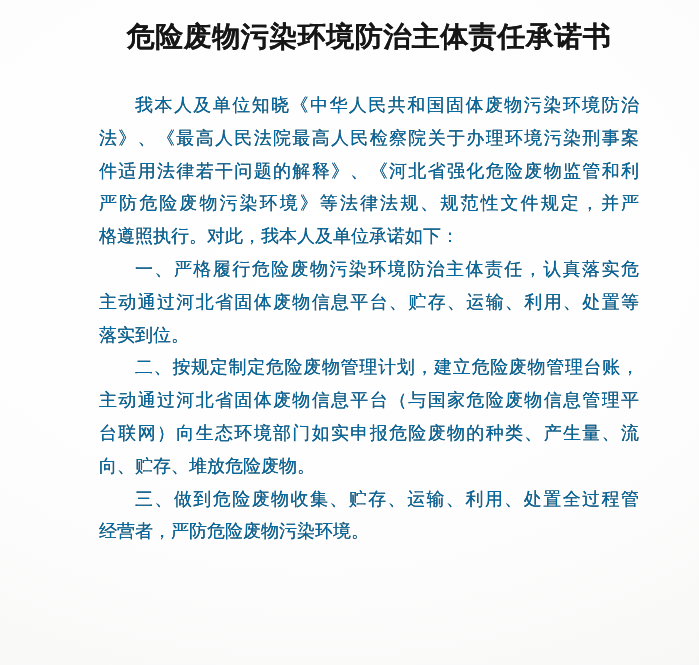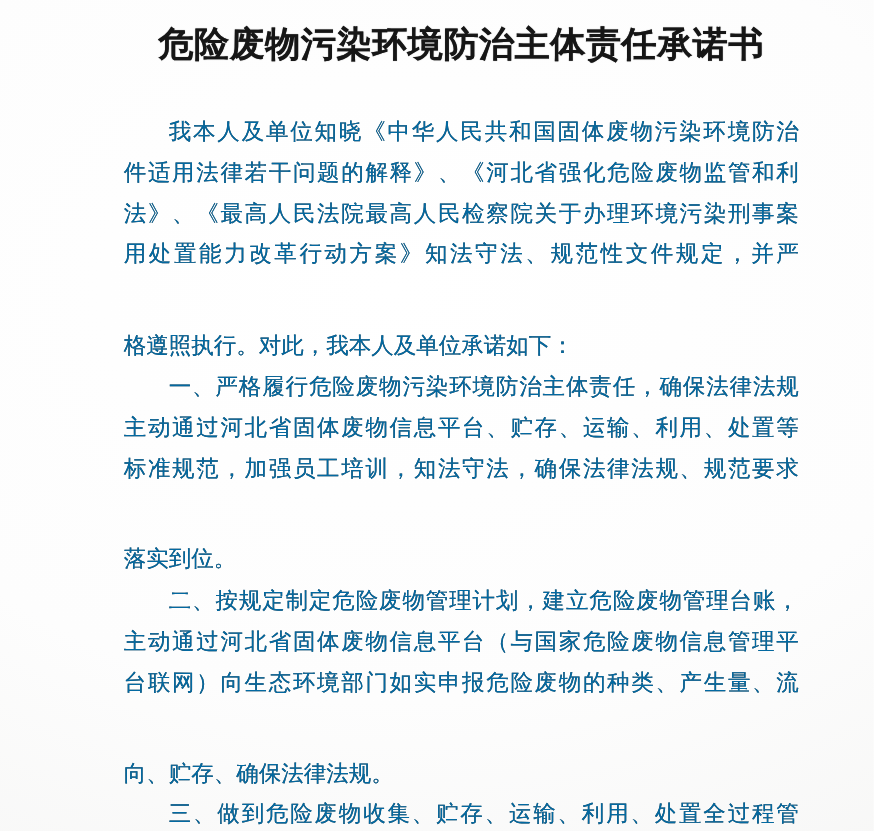--- a/index.html
+++ b/index.html
@@ -45,55 +45,53 @@
   }
   .para { margin: 0; }
   .line {
     text-align: justify;
     text-align-last: justify;
     text-justify: inter-ideograph;
     white-space: normal;
   }
   .para .line:last-child {
     text-align-last: left;
-    margin-top: 40px;
   }
   .para .line:first-child {
     text-indent: 2em;
   }
 </style>
 </head>
 <body>
 
 <div class="page">
 
   <h1 class="doc-title">危险废物污染环境防治主体责任承诺书</h1>
 
   <div class="content">
 
     <div class="para">
       <div class="line">我本人及单位知晓《中华人民共和国固体废物污染环境防治</div>
+      <div class="line">法》、《最高人民法院最高人民检察院关于办理环境污染刑事案</div>
       <div class="line">件适用法律若干问题的解释》、《河北省强化危险废物监管和利</div>
-      <div class="line">法》、《最高人民法院最高人民检察院关于办理环境污染刑事案</div>
-      <div class="line">用处置能力改革行动方案》知法守法、规范性文件规定，并严</div>
+      <div class="line">严防危险废物污染环境》等法律法规、规范性文件规定，并严</div>
       <div class="line">格遵照执行。对此，我本人及单位承诺如下：</div>
     </div>
 
     <div class="para">
-      <div class="line">一、严格履行危险废物污染环境防治主体责任，确保法律法规</div>
+      <div class="line">一、严格履行危险废物污染环境防治主体责任，认真落实危</div>
       <div class="line">主动通过河北省固体废物信息平台、贮存、运输、利用、处置等</div>
-      <div class="line">标准规范，加强员工培训，知法守法，确保法律法规、规范要求</div>
       <div class="line">落实到位。</div>
     </div>
 
     <div class="para">
       <div class="line">二、按规定制定危险废物管理计划，建立危险废物管理台账，</div>
       <div class="line">主动通过河北省固体废物信息平台（与国家危险废物信息管理平</div>
       <div class="line">台联网）向生态环境部门如实申报危险废物的种类、产生量、流</div>
-      <div class="line">向、贮存、确保法律法规。</div>
+      <div class="line">向、贮存、堆放危险废物。</div>
     </div>
 
     <div class="para">
       <div class="line">三、做到危险废物收集、贮存、运输、利用、处置全过程管</div>
       <div class="line">经营者，严防危险废物污染环境。</div>
     </div>
 
   </div>
 </div>
 

